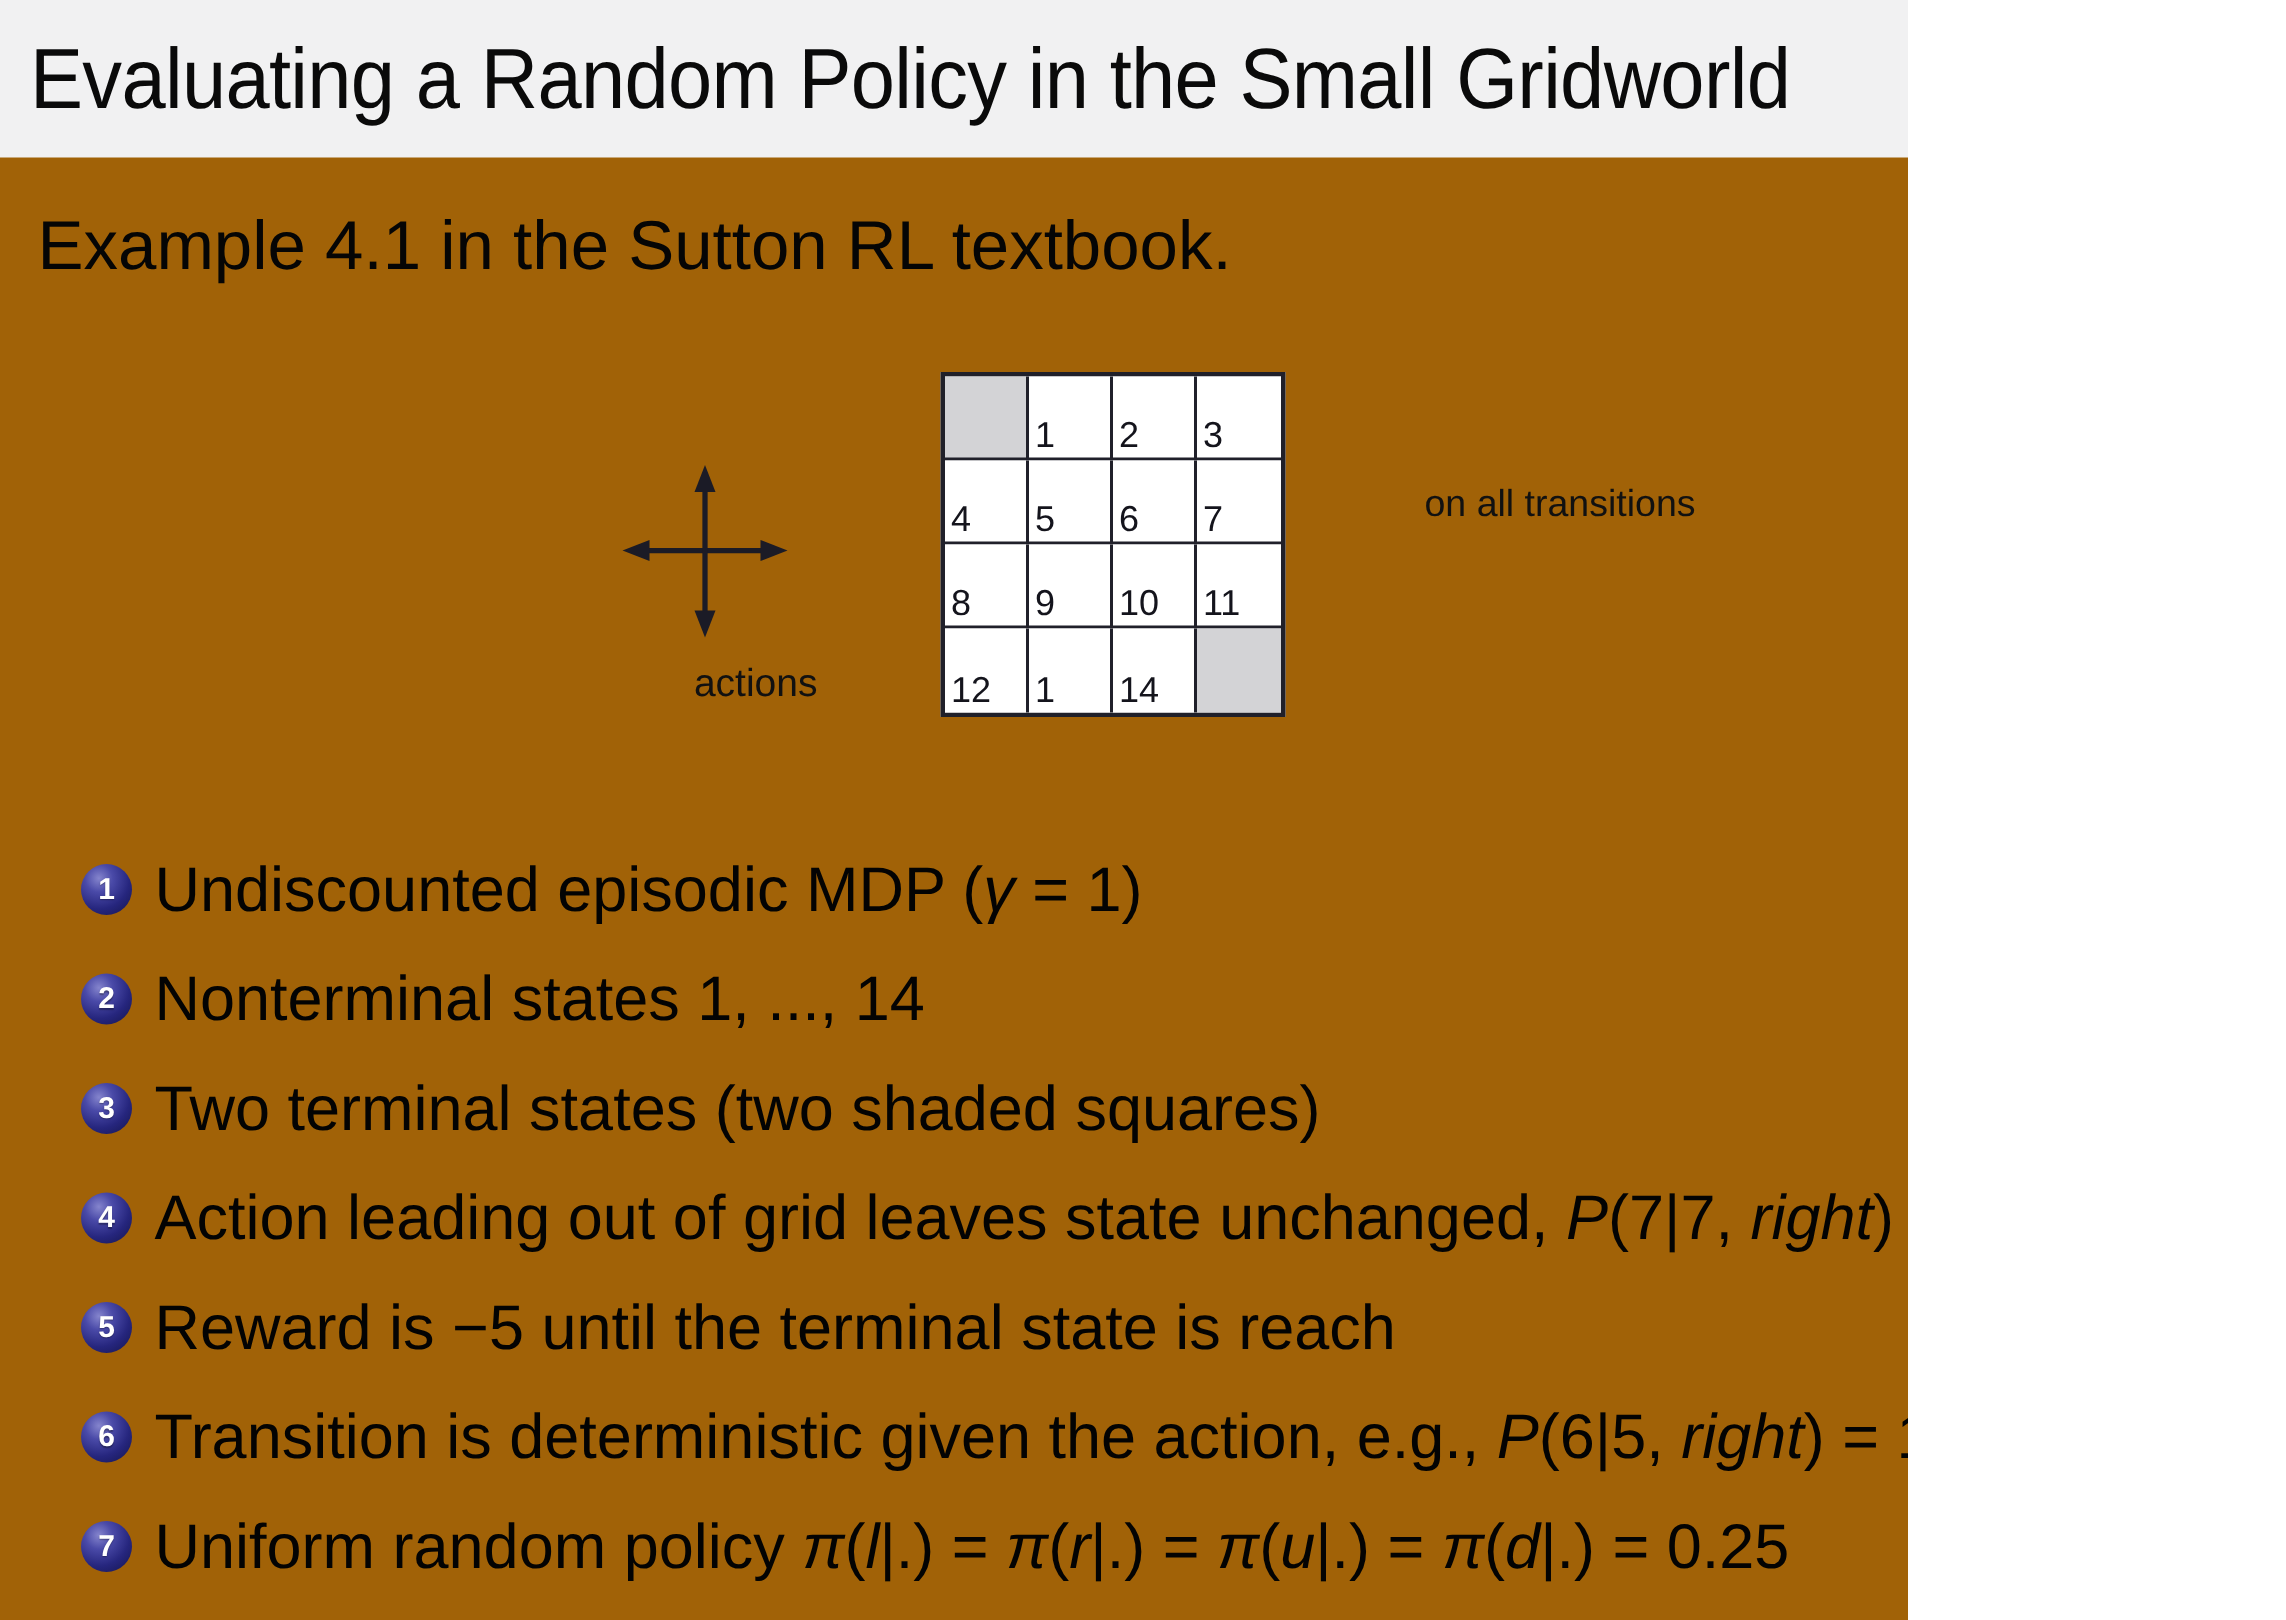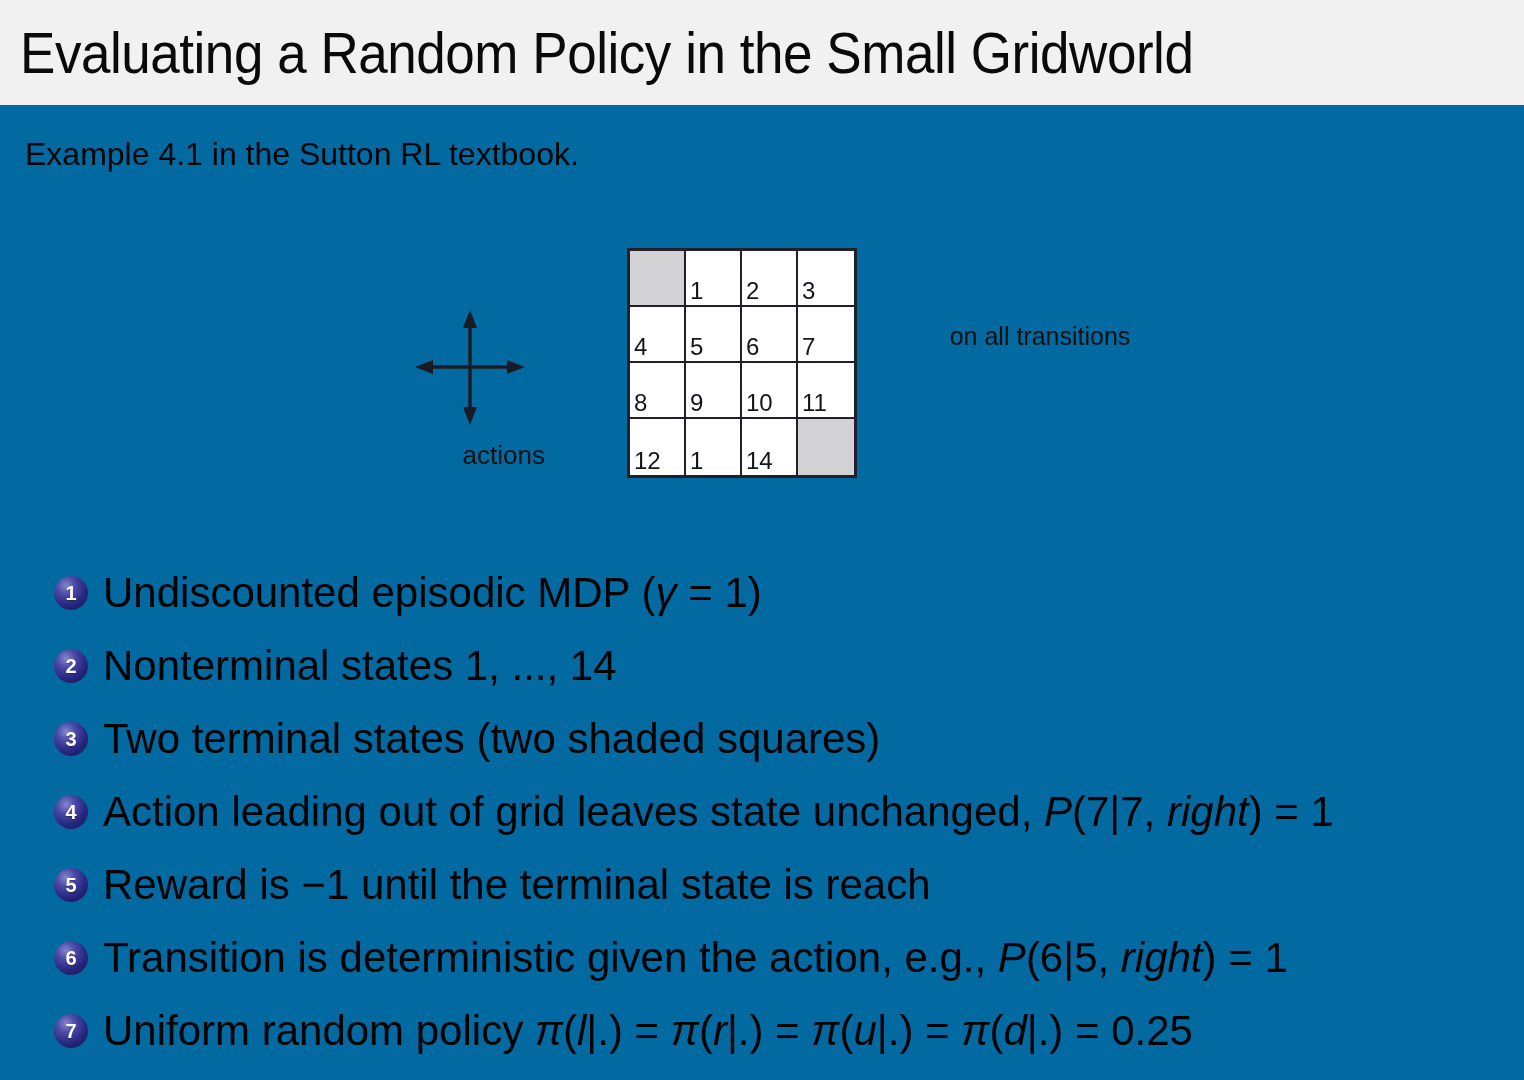--- a/index.html
+++ b/index.html
@@ -1,31 +1,31 @@
 <!DOCTYPE html>
 <html><head>
 <meta charset="utf-8">
 <style>
   html,body{margin:0;padding:0;background:#ffffff;}
   .slide{
-    position:relative;width:1524px;height:1080px;overflow:hidden;
-    font-family:"Liberation Sans",sans-serif;color:#050505;background:#0369a1;
+    position:relative;width:1272px;height:1080px;overflow:hidden;
+    font-family:"Liberation Sans",sans-serif;color:#050505;background:#a16207;
   }
   
   .titlebar{
     position:absolute;left:0;top:0;width:1524px;height:105px;
     background:#f1f1f2;display:flex;align-items:center;
   }
   .titlebar h1{
     margin:0 0 0 20px;font-size:57px;font-weight:500;letter-spacing:-0.5px;
     transform:scaleX(0.93);transform-origin:left center;white-space:nowrap;color:#0a0a0a;
   }
   
   .subtitle{
-    position:absolute;left:25px;top:136px;margin:0;font-size:32px;font-weight:400;white-space:nowrap;
+    position:absolute;left:25px;top:136px;margin:0;font-size:46px;font-weight:400;white-space:nowrap;
   }
   
   .cross-svg{position:absolute;left:403px;top:302px;}
   .actions-label{
     position:absolute;left:395px;top:440px;width:150px;text-align:right;font-size:26px;color:#111;
   }
   .grid{
     position:absolute;left:627px;top:248px;
     display:grid;grid-template-columns:repeat(4,56px);grid-template-rows:repeat(4,56px);
     border:3px solid #20202a;background:#ffffff;
@@ -151,21 +151,21 @@
       <li>
         <span class="ball">3</span>
         <span class="itext"><span>Two terminal states (two shaded squares)</span></span>
       </li>
       <li>
         <span class="ball">4</span>
         <span class="itext"><span>Action leading out of grid leaves state unchanged, </span><span class="mi">P</span><span>(7|7, </span><span class="mi">right</span><span>) = 1</span></span>
       </li>
       <li>
         <span class="ball">5</span>
-        <span class="itext"><span>Reward is −1 until the terminal state is reach</span></span>
+        <span class="itext"><span>Reward is −5 until the terminal state is reach</span></span>
       </li>
       <li>
         <span class="ball">6</span>
         <span class="itext"><span>Transition is deterministic given the action, e.g., </span><span class="mi">P</span><span>(6|5, </span><span class="mi">right</span><span>) = 1</span></span>
       </li>
       <li>
         <span class="ball">7</span>
         <span class="itext"><span>Uniform random policy </span><span class="mi">π</span><span>(</span><span class="mi">l</span><span>|.) = </span><span class="mi">π</span><span>(</span><span class="mi">r</span><span>|.) = </span><span class="mi">π</span><span>(</span><span class="mi">u</span><span>|.) = </span><span class="mi">π</span><span>(</span><span class="mi">d</span><span>|.) = 0.25</span></span>
       </li>
     </ol>

